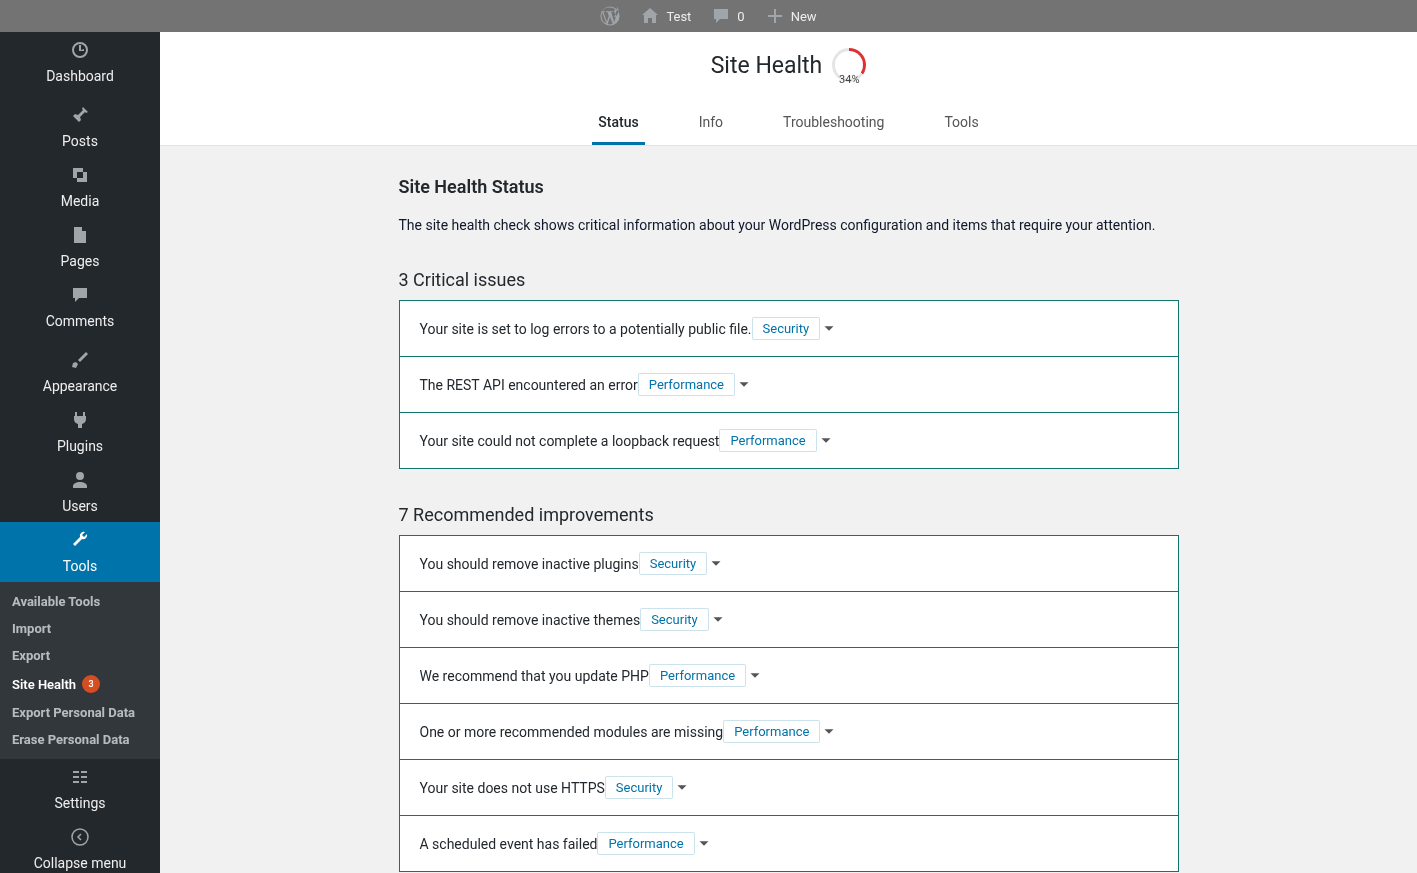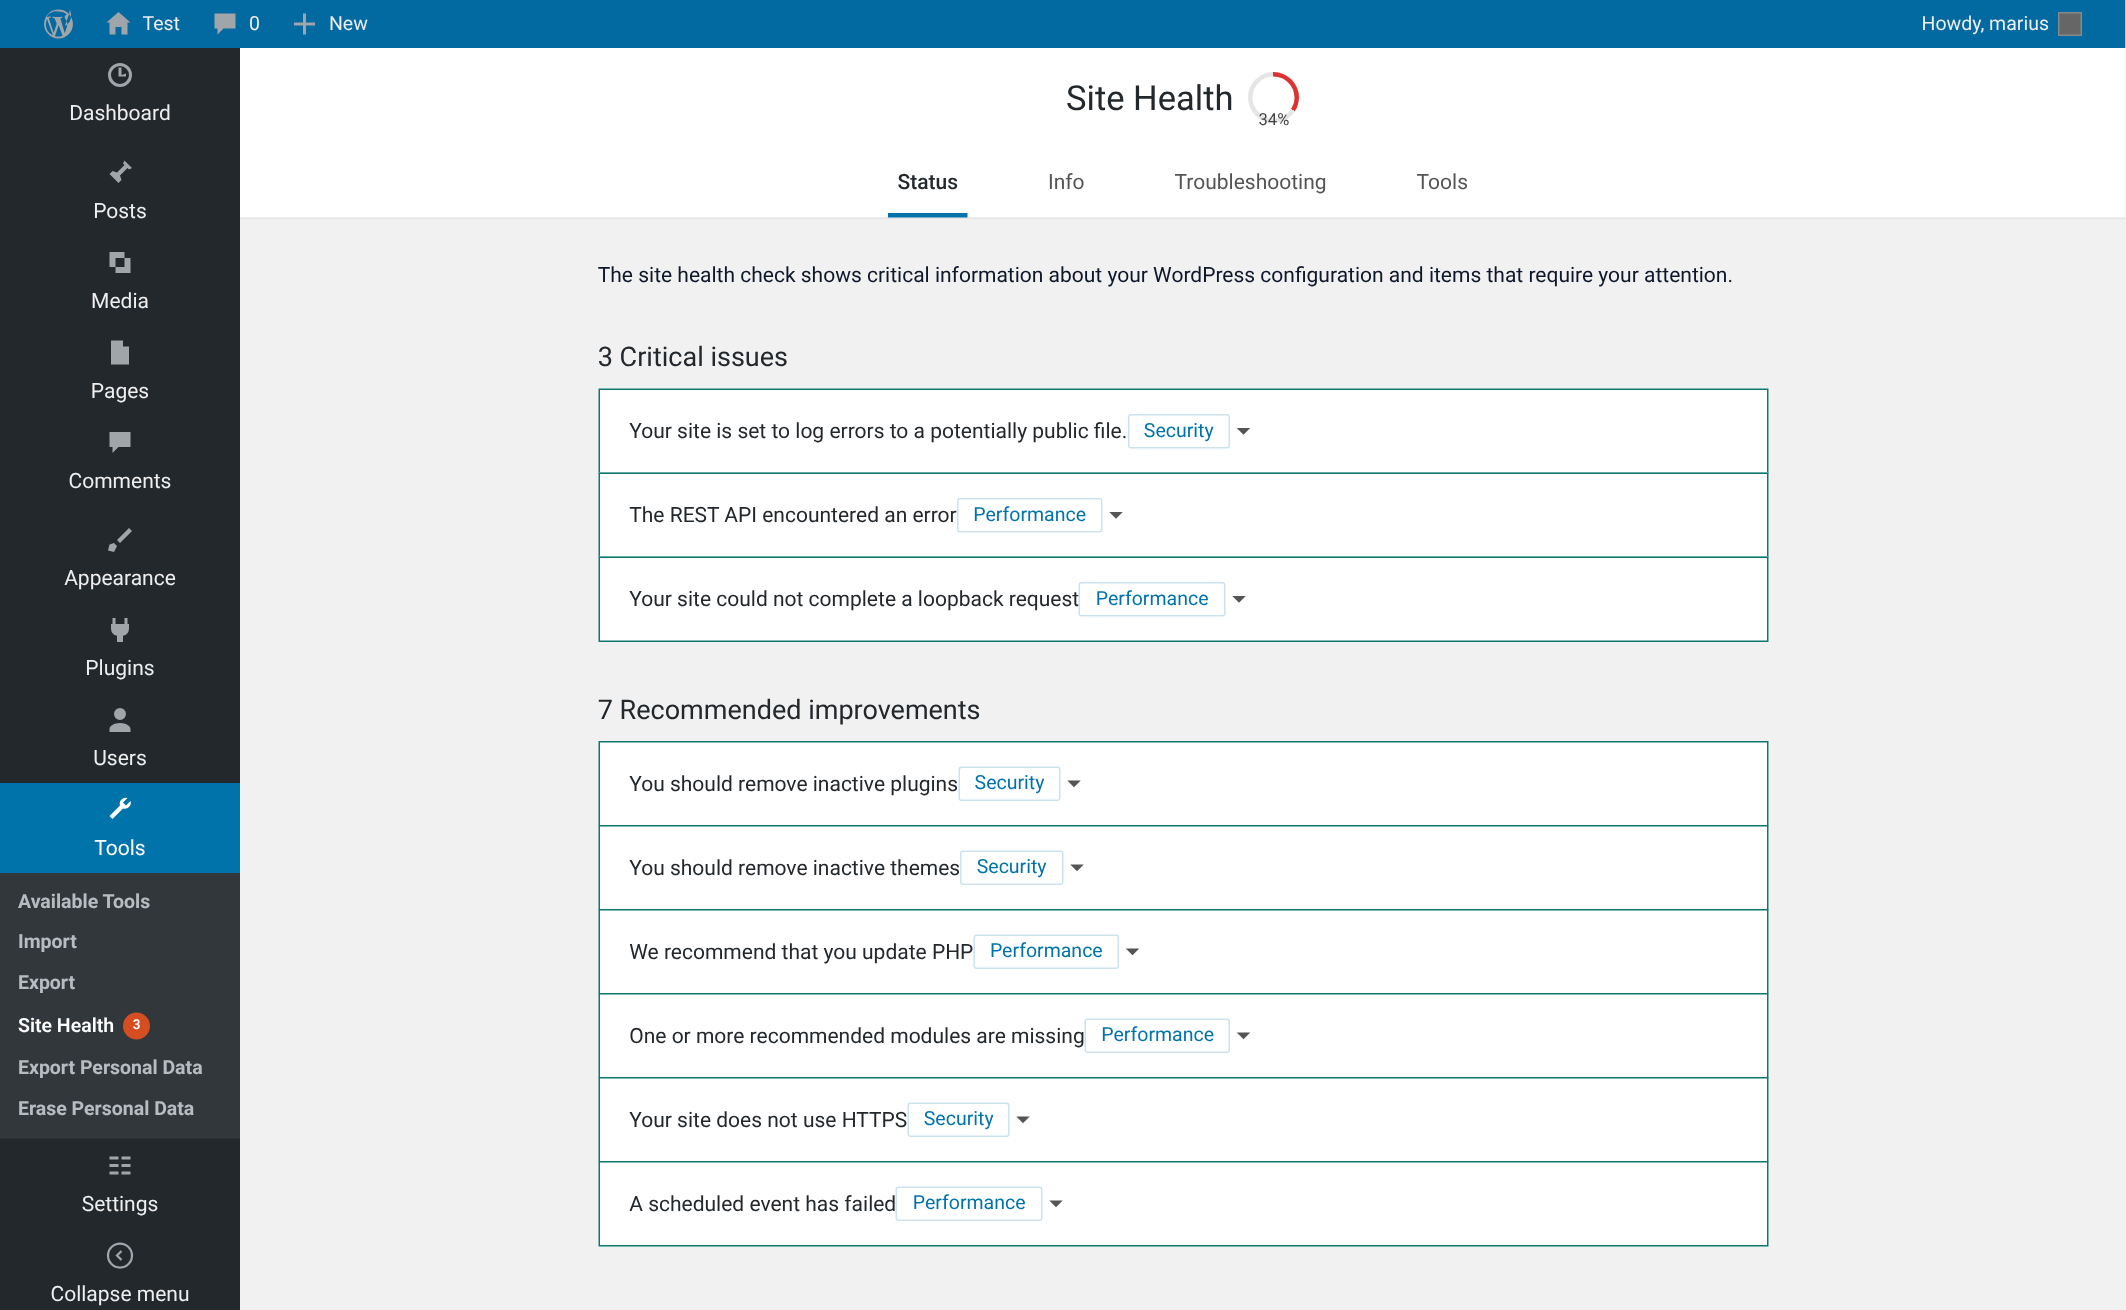--- a/index.html
+++ b/index.html
@@ -1,17 +1,17 @@
 <!DOCTYPE html>
 <html><head>
 <meta charset="utf-8">
 <style>
 * { margin: 0; padding: 0; box-sizing: border-box; }
 body { font-family: -apple-system, BlinkMacSystemFont, "Segoe UI", Roboto, sans-serif; background: #f1f1f1; }
-.admin-bar { height: 32px; background: #0369a1; color: #eee; display: flex; align-items: center; padding: 0 21px; font-size: 13px; justify-content: space-between; }
+.admin-bar { height: 32px; background: #737373; color: #eee; display: flex; align-items: center; padding: 0 21px; font-size: 13px; justify-content: space-between; flex-direction: column; }
 .admin-bar-left, .admin-bar-right { display: flex; align-items: center; gap: 4px; }
 .admin-bar-item { display: flex; align-items: center; gap: 6px; padding: 0 8px; height: 32px; cursor: pointer; color: #eee; }
 .admin-bar-item svg { width: 20px; height: 20px; fill: #a0a5aa; }
 .admin-bar-item .label { color: #eee; }
 .avatar { width: 16px; height: 16px; background: #666; border: 1px solid #888; }
 .layout { display: flex; min-height: calc(100vh - 32px); }
 .sidebar { width: 160px; background: #23282d; color: #eee; font-size: 14px; }
 .menu-item { display: flex; align-items: center; gap: 8px; padding: 8px 10px; color: #eee; cursor: pointer; position: relative; flex-direction: column; }
 .menu-item.active { background: #0073aa; color: #fff; }
 .menu-item.active::after { content:""; position:absolute; right:-8px; top:50%; transform:translateY(-50%); border:8px solid transparent; border-right-color:#f1f1f1; }
@@ -191,20 +191,21 @@
       </h1>
       <div class="tabs">
         <div class="tab active"><span>Status</span></div>
         <div class="tab"><span>Info</span></div>
         <div class="tab"><span>Troubleshooting</span></div>
         <div class="tab"><span>Tools</span></div>
       </div>
     </div>
 
     <div class="body-wrap">
+      <h2 class="section-title">Site Health Status</h2>
       <p class="section-desc">The site health check shows critical information about your WordPress configuration and items that require your attention.</p>
 
       <h3 class="issues-heading">3 Critical issues</h3>
       <div class="issues-block" id="critical-issues">
           <div class="issue">
             <span class="issue-title">Your site is set to log errors to a potentially public file.</span>
             <div class="issue-right">
               <span class="pill security">Security</span>
               <span class="chev"><svg viewBox="0 0 20 20">
                   <path d="M5 7l5 5 5-5z"></path>

